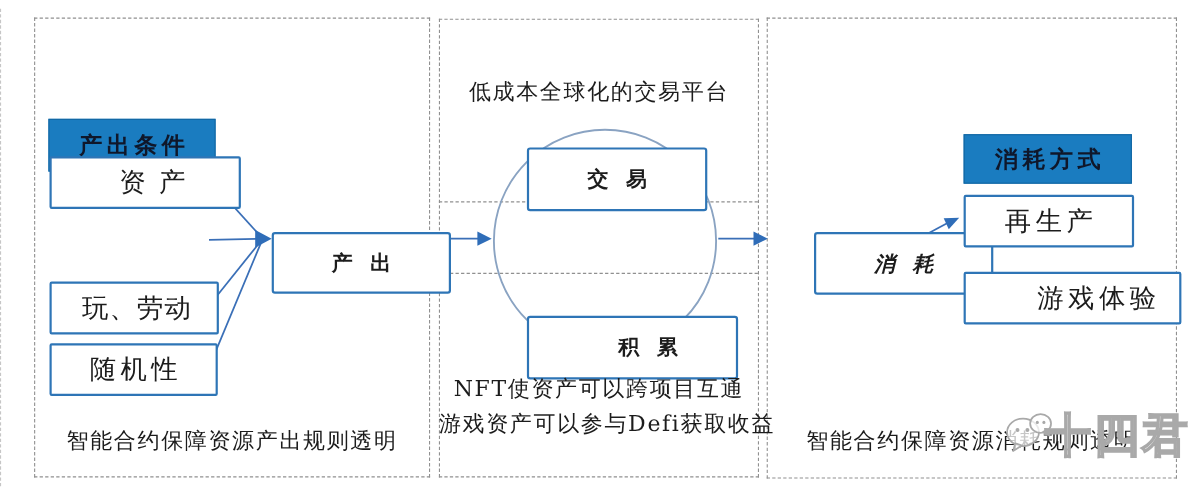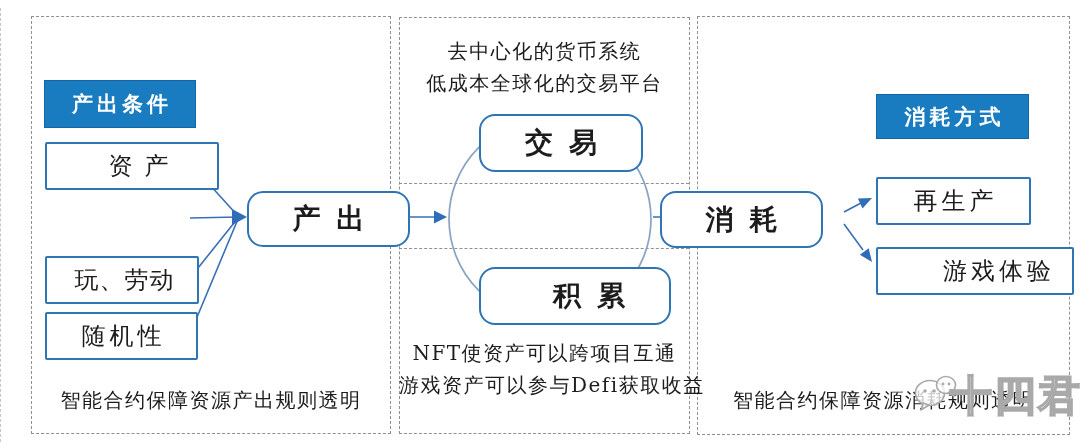--- a/index.html
+++ b/index.html
@@ -7,37 +7,37 @@
     position:relative;width:1080px;height:448px;background:#ffffff;
     font-family:"DejaVu Serif","Liberation Serif",serif;color:#1c1c1c;
     overflow:hidden;
   }
   
   .panel{position:absolute;border:1.5px dashed #909090;background:transparent;z-index:1;}
   .divider{position:absolute;height:0;border-top:1.5px dashed #909090;z-index:1;}
   .edge-artifact{position:absolute;left:0;top:8px;height:434px;width:0;border-left:1.5px dashed #c6c6c6;z-index:1;}
   
   .hdr{
-    position:absolute;background:#1a7cc0;border:1.5px solid #1266a2;color:#ffffff;
+    position:absolute;background:#1a7cc0;border:1.5px solid #1266a2;color:#0f172a;
     display:flex;align-items:center;justify-content:center;
-    font-size:21px;font-weight:bold;letter-spacing:4px;padding-left:4px;z-index:3;
+    font-size:21px;font-weight:bold;letter-spacing:4px;padding-left:4px;z-index:3;margin-top:28px;
   }
   
   .sbox{
     position:absolute;background:#ffffff;border:2px solid #2e75b6;border-radius:2px;
     display:flex;align-items:center;justify-content:center;font-size:24px;z-index:3;
   }
   .ls-wide{letter-spacing:12px;padding-left:25px;}
   .ls-mid{letter-spacing:4px;padding-left:4px;}
   .ls-tight{letter-spacing:1px;padding-left:5px;}
   
   .rbox{
-    position:absolute;background:#ffffff;border:2.5px solid #2e75b6;border-radius:16px;
+    position:absolute;background:#ffffff;border:2.5px solid #2e75b6;border-radius:3px;
     display:flex;align-items:center;justify-content:center;
-    font-size:28px;font-weight:600;letter-spacing:16px;padding-left:16px;z-index:3;
+    font-size:19px;font-weight:600;letter-spacing:16px;padding-left:16px;z-index:3;margin-top:20px;
   }
   
   .note{position:absolute;font-size:20px;letter-spacing:1.5px;text-align:center;white-space:nowrap;z-index:3;}
   .svg-layer{position:absolute;left:0;top:0;z-index:2;pointer-events:none;}
   
   .wm{position:absolute;z-index:5;}
   .wm-text{
     position:absolute;left:950px;top:368px;font-size:42px;font-weight:bold;
     color:rgba(255,255,255,0.55);-webkit-text-stroke:1.6px #a9a9a9;
     letter-spacing:2px;z-index:5;white-space:nowrap;
@@ -83,32 +83,31 @@
   <div class="hdr" style="left:44px;top:80px;width:146px;height:46px;">产出条件</div>
 
   <div class="sbox ls-wide" style="left:45px;top:142px;width:145px;height:44px;">资产</div>
   <div class="sbox ls-tight" style="left:45px;top:256px;width:145px;height:44px;">玩、劳动</div>
   <div class="sbox ls-mid" style="left:45px;top:312px;width:145px;height:44px;">随机性</div>
 
   <div class="rbox" style="left:247px;top:191px;width:143px;height:52px;">产出</div>
 
   <div class="note" style="left:31px;top:387px;width:360px;">智能合约保障资源产出规则透明</div>
 
-  <div class="note" style="left:399px;top:38px;width:291px;">去中心化的货币系统</div>
   <div class="note" style="left:399px;top:70px;width:291px;">低成本全球化的交易平台</div>
 
   <div class="rbox" style="left:479px;top:114px;width:144px;height:54px;">交易</div>
   <div class="rbox" style="left:479px;top:267px;width:144px;height:54px;padding-left:44px;">积累</div>
 
   <div class="note" style="left:399px;top:340px;width:291px;">NFT使资产可以跨项目互通</div>
   <div class="note" style="left:399px;top:372px;width:291px;">游戏资产可以参与Defi获取收益</div>
 
   <div class="hdr" style="left:876px;top:94px;width:147px;height:43px;">消耗方式</div>
 
-  <div class="rbox" style="left:660px;top:191px;width:143px;height:53px;">消耗</div>
+  <div class="rbox" style="left:740px;top:191px;width:143px;height:53px;font-style:italic;">消耗</div>
 
   <div class="sbox ls-mid" style="left:876px;top:177px;width:147px;height:44px;">再生产</div>
   <div class="sbox ls-mid" style="left:876px;top:247px;width:146px;height:44px;padding-left:48px;">游戏体验</div>
 
   <div class="note" style="left:697px;top:387px;width:373px;">智能合约保障资源消耗规则透明</div>
 
   <svg class="wm" style="left:911px;top:372px;" width="48" height="48" viewBox="0 0 48 48">
     <g stroke="#a9a9a9" stroke-width="1.6" fill="rgba(255,255,255,0.75)">
       <ellipse cx="19" cy="21" rx="14.5" ry="12.5"></ellipse>
       <path d="M12 31 L10 38 L18 33 Z" stroke-linejoin="round"></path>

